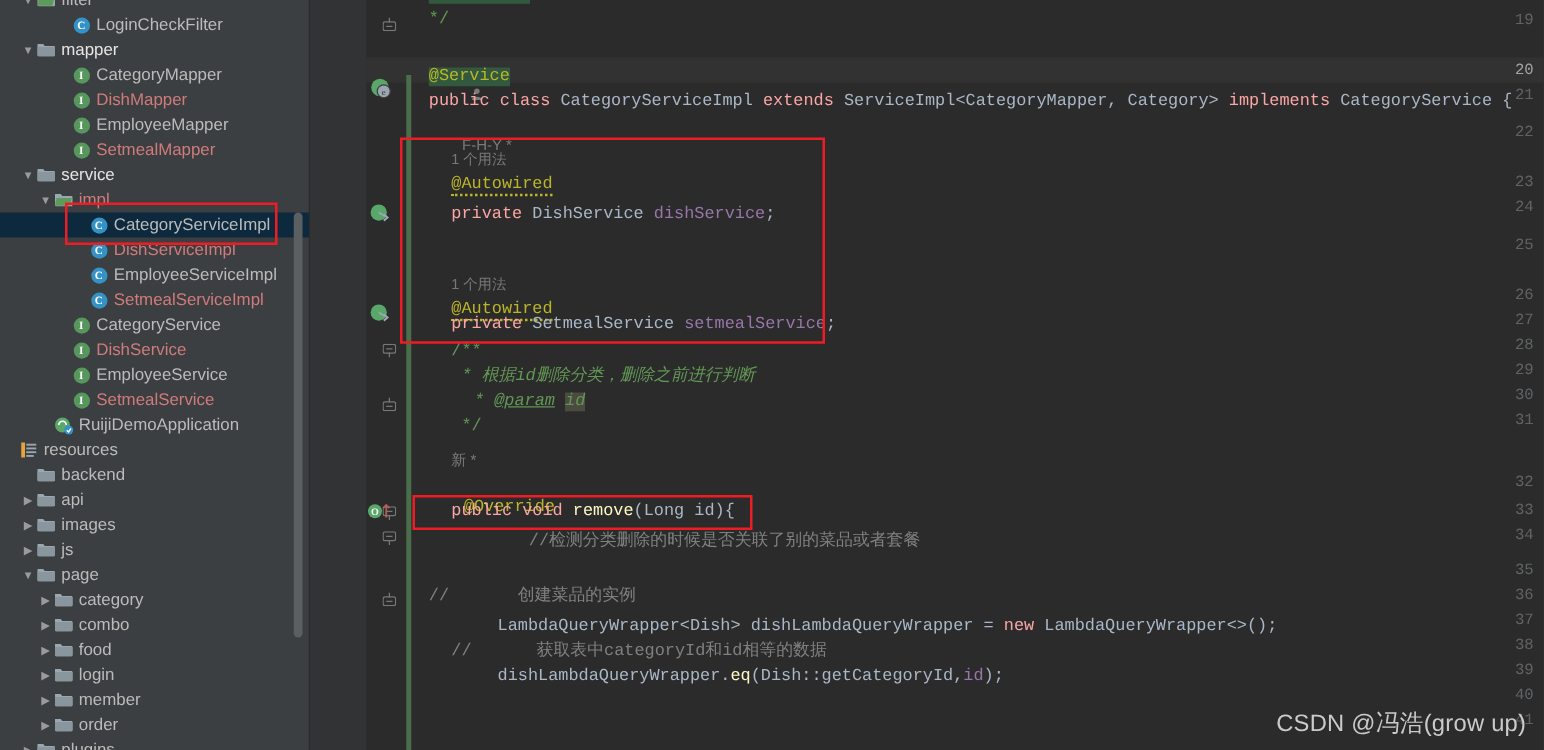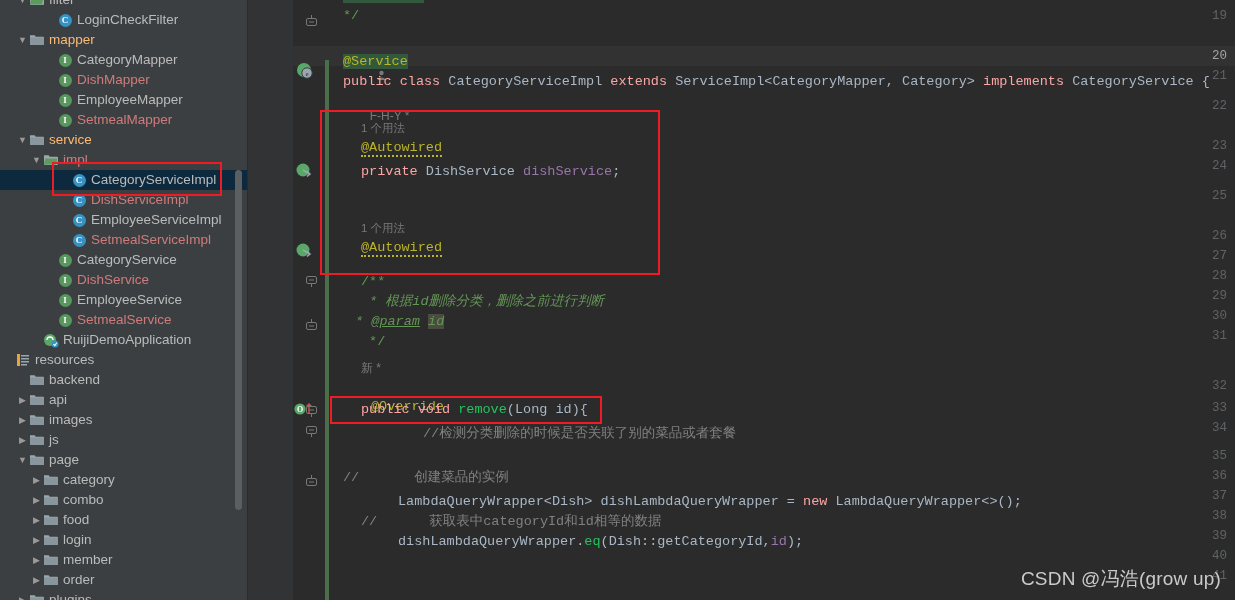--- a/index.html
+++ b/index.html
@@ -46,21 +46,21 @@
     font-size:9px; font-weight:bold; color:#ffffff;
     font-family:"Liberation Serif", serif;
     line-height:1;
   }
   .badge.c{ background:#3592c4; }
   .badge.i{ background:#57965c; }
   .ico.cls, .ico.itf{ display:flex; align-items:center; justify-content:center; }
   .lbl{ line-height:20px; }
   .lbl.red{ color:#d07b7b; }
   .lbl.grey{ color:#bbbbbb; }
-  .lbl.white{ color:#fdba74; }
+  .lbl.white{ color:#e5e5e5; }
 
   
   .ico.res{ display:flex; align-items:center; justify-content:center; }
 
   
   .ico.spring{ display:flex;align-items:center;justify-content:center; }
 
   
   #sb-track{
     position:absolute; right:6px; top:170px;
@@ -113,21 +113,21 @@
   .rowhl{ position:absolute; left:0; right:0; height:20px; background:#323232; }
 
   
   .kw{ color:#fca5a5; }
   .cls2{ color:#a9b7c6; }
   .fld{ color:#9876aa; }
   .ann{ color:#bbb529; }
   .cmt{ color:#808080; }
   .doc{ color:#629755; }
   .doctag{ color:#629755; text-decoration:underline; font-style:italic;}
-  .mth{ color:#22c55e; }
+  .mth{ color:#fef9c3; }
   .hint{ color:#787878; font-family:"Liberation Sans",sans-serif; font-size:11.5px; }
   .srch{ background:#32593d; }
   .ident-hl{ background:#4b4b3f; }
   .wavy{ border-bottom:2px dotted #bbb529; padding-bottom:0px; }
 
   
   .authorline{
     position:absolute; left:20px; height:20px; line-height:20px;
     color:#7a7a7a; font-family:"Liberation Sans",sans-serif; font-size:12px;
   }
@@ -529,24 +529,25 @@
       <div class="ln" style="top:52px;"><span class="ann srch">@Service</span></div>
 
       <div class="ln" style="top:72px;"><span class="kw">public class </span><span class="cls2">CategoryServiceImpl</span><span class="kw"> extends </span><span class="cls2">ServiceImpl&lt;CategoryMapper, Category&gt; </span><span class="kw">implements</span><span class="cls2"> CategoryService {</span></div>
 
       <div class="ln hint" style="top:118px;left:38px;"><span>1 个用法</span></div>
       <div class="ln" style="top:138px;left:38px;"><span class="ann wavy">@Autowired</span></div>
       <div class="ln" style="top:162px;left:38px;"><span class="kw">private </span><span class="cls2">DishService </span><span class="fld">dishService</span><span class="cls2">;</span></div>
 
       <div class="ln hint" style="top:218px;left:38px;"><span>1 个用法</span></div>
       <div class="ln" style="top:238px;left:38px;"><span class="ann wavy">@Autowired</span></div>
+      <div class="ln" style="top:250px;left:38px;"><span class="kw">private </span><span class="cls2">SetmealService </span><span class="fld">setmealService</span><span class="cls2">;</span></div>
 
       <div class="ln" style="top:272px;left:38px;"><span class="doc">/**</span></div>
       <div class="ln" style="top:292px;left:38px;font-style:italic;"><span class="doc"> * 根据id删除分类，删除之前进行判断</span></div>
-      <div class="ln" style="top:312px;left:24px;font-style:italic;"><span class="doc"> * </span><span class="doctag">@param</span><span class="doc"> </span><span class="doc ident-hl">id</span></div>
+      <div class="ln" style="top:312px;left:48px;font-style:italic;"><span class="doc"> * </span><span class="doctag">@param</span><span class="doc"> </span><span class="doc ident-hl">id</span></div>
       <div class="ln" style="top:332px;left:38px;"><span class="doc"> */</span></div>
 
       <div class="authorline" style="top:358px;left:38px;"><span>新 *</span></div>
 
       <div class="ln" style="top:378px;left:48px;margin-top:19px;"><span class="ann">@Override</span></div>
       <div class="ln" style="top:400px;left:38px;"><span class="kw">public void </span><span class="mth">remove</span><span class="cls2">(Long id){</span></div>
       <div class="ln" style="top:424px;left:100px;"><span class="cmt">//检测分类删除的时候是否关联了别的菜品或者套餐</span></div>
 
       <div class="ln" style="top:468px;left:20px;"><span class="cmt">//</span><span class="cmt" style="padding-left:55px;">创建菜品的实例</span></div>
       <div class="ln" style="top:492px;left:75px;"><span class="cls2">LambdaQueryWrapper&lt;Dish&gt; dishLambdaQueryWrapper = </span><span class="kw">new</span><span class="cls2"> LambdaQueryWrapper&lt;&gt;();</span></div>

